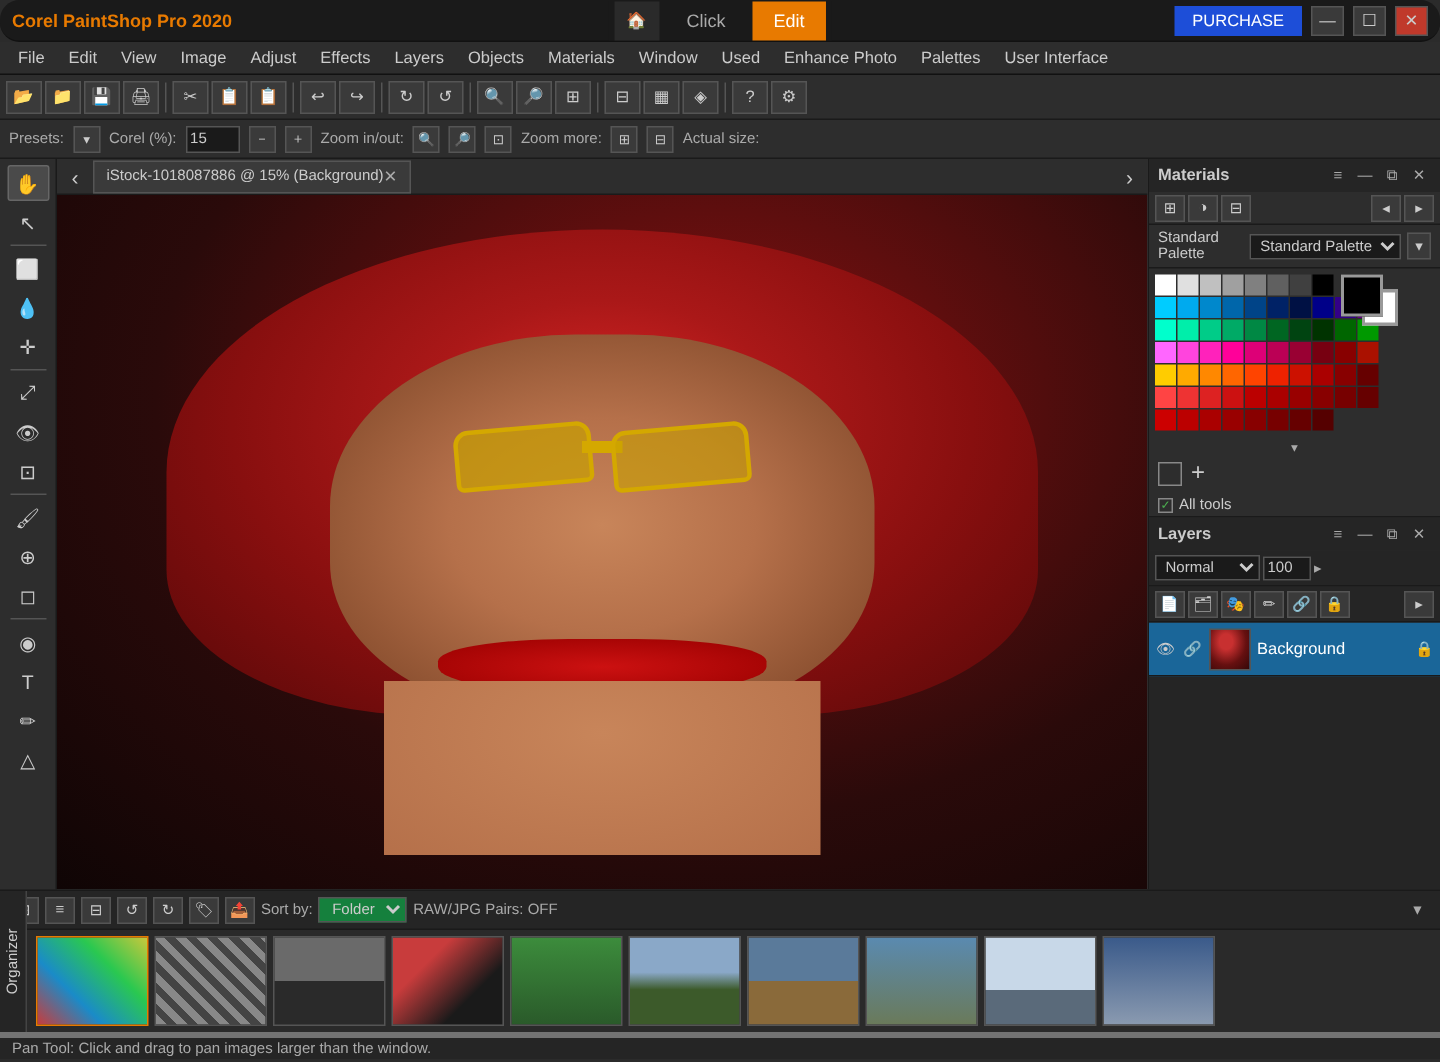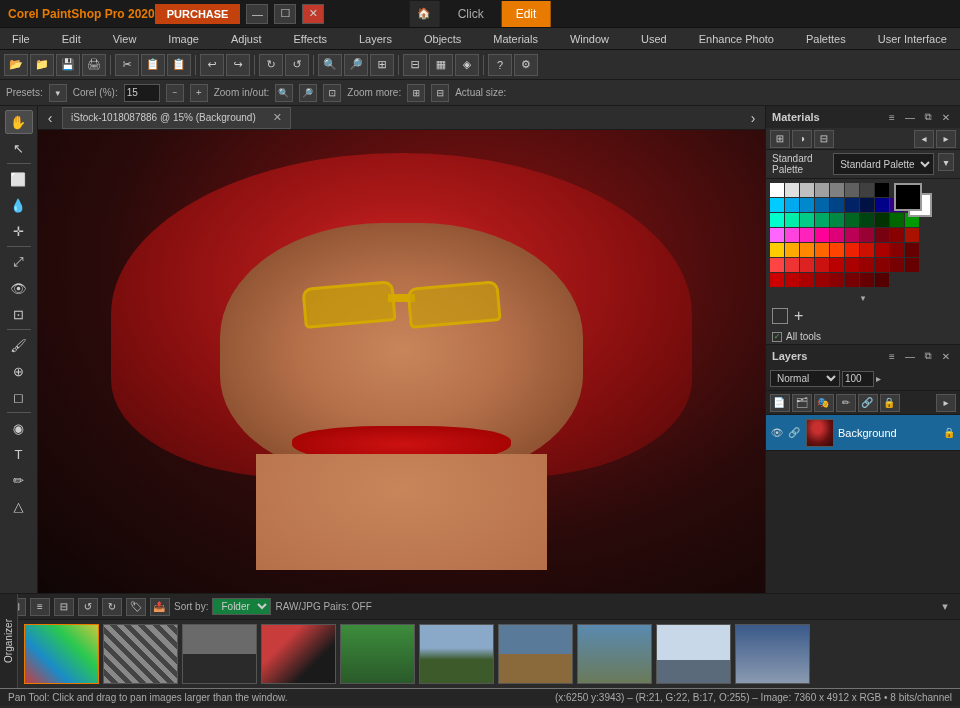--- a/index.html
+++ b/index.html
@@ -1,33 +1,33 @@
 <!DOCTYPE html>
 <html><head>
   <meta charset="utf-8">
   <style>
     * { box-sizing: border-box; margin: 0; padding: 0; }
     body { background: #2b2b2b; font-family: 'Segoe UI', Arial, sans-serif; font-size: 11px; color: #ccc; width: 960px; height: 708px; overflow: hidden; }
 
     
-    #titlebar { background: #1a1a1a; height: 28px; display: flex; align-items: center; justify-content: flex-start; padding: 0 8px; border-bottom: 1px solid #111; }
+    #titlebar { background: #1a1a1a; height: 28px; display: flex; align-items: center; justify-content: space-between; padding: 0 8px; border-bottom: 1px solid #111; border-radius: 13px; }
     #titlebar-left { display: flex; align-items: center; gap: 6px; }
     #titlebar-logo { color: #e87a00; font-weight: bold; font-size: 12px; }
     .title-ctrl { width: 22px; height: 20px; background: #3a3a3a; border: 1px solid #555; color: #ccc; font-size: 11px; cursor: pointer; display: flex; align-items: center; justify-content: center; }
     .title-ctrl.close { background: #c0392b; }
-    #purchase-btn { background: #c2410c; color: white; border: none; padding: 4px 12px; font-size: 11px; font-weight: bold; cursor: pointer; }
+    #purchase-btn { background: #1d4ed8; color: white; border: none; padding: 4px 12px; font-size: 11px; font-weight: normal; cursor: pointer; }
 
     
     #nav-tabs { background: #1a1a1a; height: 26px; display: flex; align-items: center; padding: 0 4px; gap: 2px; }
     .nav-tab { padding: 4px 14px; font-size: 12px; color: #aaa; cursor: pointer; height: 26px; display: flex; align-items: center; }
     .nav-tab.active { background: #e87a00; color: white; }
     .nav-home { width: 30px; height: 26px; background: #2a2a2a; display: flex; align-items: center; justify-content: center; color: #ccc; cursor: pointer; }
 
     
-    #menubar { background: #2d2d2d; height: 22px; display: flex; align-items: center; padding: 0 4px; gap: 16px; border-bottom: 1px solid #111; }
+    #menubar { background: #2d2d2d; height: 22px; display: flex; align-items: center; padding: 0 4px; gap: 0; border-bottom: 1px solid #111; }
     .menu-item { padding: 2px 8px; color: #ccc; cursor: pointer; font-size: 11px; height: 22px; display: flex; align-items: center; }
 
     
     #toolbar1 { background: #2d2d2d; height: 30px; display: flex; align-items: center; padding: 0 4px; gap: 2px; border-bottom: 1px solid #1a1a1a; }
     .tb-btn { width: 24px; height: 22px; background: #3a3a3a; border: 1px solid #555; color: #ccc; cursor: pointer; display: flex; align-items: center; justify-content: center; font-size: 11px; }
     .tb-sep { width: 1px; height: 20px; background: #555; margin: 0 2px; }
 
     
     #toolbar2 { background: #2d2d2d; height: 26px; display: flex; align-items: center; padding: 0 6px; gap: 6px; border-bottom: 1px solid #1a1a1a; font-size: 11px; }
     .tb2-label { color: #aaa; font-size: 10px; }
@@ -40,21 +40,21 @@
     
     #left-tools { width: 38px; background: #2d2d2d; border-right: 1px solid #1a1a1a; display: flex; flex-direction: column; align-items: center; padding: 4px 2px; gap: 2px; overflow: hidden; }
     .tool-btn { width: 28px; height: 24px; background: transparent; border: 1px solid transparent; color: #ccc; cursor: pointer; display: flex; align-items: center; justify-content: center; font-size: 13px; border-radius: 2px; }
     .tool-btn:hover, .tool-btn.active { background: #4a4a4a; border-color: #666; }
     .tool-sep { width: 24px; height: 1px; background: #555; margin: 1px 0; }
 
     
     #canvas-area { flex: 1; background: #3c3c3c; display: flex; flex-direction: column; overflow: hidden; position: relative; }
     #canvas-tabs { background: #2d2d2d; height: 24px; display: flex; align-items: center; padding: 0; border-bottom: 1px solid #1a1a1a; }
     .canvas-tab-nav { width: 24px; height: 24px; display: flex; align-items: center; justify-content: center; color: #ccc; cursor: pointer; font-size: 14px; }
-    .canvas-tab { background: #3a3a3a; border: 1px solid #555; padding: 2px 8px; font-size: 10px; color: #ccc; height: 22px; display: flex; align-items: center; gap: 17px; }
+    .canvas-tab { background: #3a3a3a; border: 1px solid #555; padding: 2px 8px; font-size: 10px; color: #ccc; height: 22px; display: flex; align-items: center; gap: 0; }
     .canvas-tab-close { color: #aaa; cursor: pointer; font-size: 11px; }
     #canvas-image { flex: 1; display: flex; align-items: center; justify-content: center; overflow: hidden; background: #444; position: relative; }
 
     
     #portrait { width: 100%; height: 100%; background: #1a0808; position: relative; overflow: hidden; }
     .portrait-bg { width: 100%; height: 100%; background: radial-gradient(ellipse at 60% 30%, #8b1a1a 0%, #6b0f0f 20%, #2a0a0a 60%, #0f0505 100%); position: absolute; }
     .portrait-hair { position: absolute; top: 5%; left: 10%; width: 80%; height: 70%; background: radial-gradient(ellipse at 50% 40%, #cc2222 10%, #aa1818 30%, #880f0f 60%, #550808 100%); border-radius: 50% 50% 30% 30%; }
     .portrait-face { position: absolute; top: 20%; left: 25%; width: 50%; height: 55%; background: radial-gradient(ellipse at 50% 50%, #c8855a 0%, #b5704a 40%, #8b5030 80%); border-radius: 45% 45% 40% 40%; }
     .portrait-glasses { position: absolute; top: 22%; left: 20%; width: 60%; height: 20%; }
     .glass-left { position: absolute; left: 5%; top: 10%; width: 42%; height: 80%; background: rgba(200, 160, 0, 0.7); border: 3px solid #d4a800; border-radius: 10px 10px 5px 5px; transform: rotate(-5deg); }
@@ -65,21 +65,21 @@
     #right-panels { width: 195px; background: #2d2d2d; border-left: 1px solid #1a1a1a; display: flex; flex-direction: column; }
 
     
     #materials-panel { border-bottom: 1px solid #1a1a1a; }
     .panel-header { background: #252525; height: 22px; display: flex; align-items: center; justify-content: space-between; padding: 0 6px; font-size: 11px; color: #ccc; }
     .panel-title { font-weight: bold; font-size: 11px; }
     .panel-controls { display: flex; gap: 2px; }
     .panel-ctrl { width: 16px; height: 16px; display: flex; align-items: center; justify-content: center; color: #aaa; cursor: pointer; font-size: 10px; }
     .panel-toolbar { background: #2d2d2d; height: 22px; display: flex; align-items: center; padding: 0 4px; gap: 2px; border-bottom: 1px solid #1a1a1a; }
     .pt-btn { width: 20px; height: 18px; background: #3a3a3a; border: 1px solid #555; color: #ccc; cursor: pointer; display: flex; align-items: center; justify-content: center; font-size: 10px; }
-    .palette-selector { display: flex; gap: 4px; padding: 3px 6px; font-size: 10px; color: #ccc; border-bottom: 1px solid #1a1a1a; }
+    .palette-selector { display: flex; align-items: center; gap: 4px; padding: 3px 6px; font-size: 10px; color: #ccc; border-bottom: 1px solid #1a1a1a; }
     .palette-dropdown { background: #1a1a1a; border: 1px solid #555; color: #ccc; font-size: 10px; padding: 1px 2px; flex: 1; }
     #color-grid { padding: 4px; display: flex; flex-direction: column; gap: 1px; }
     .color-row { display: flex; gap: 1px; }
     .color-cell { width: 14px; height: 14px; cursor: pointer; }
     .recently-used { padding: 4px 6px; font-size: 10px; color: #aaa; border-top: 1px solid #1a1a1a; }
 
     
     #layers-panel { flex: 1; display: flex; flex-direction: column; }
     .layers-toolbar { background: #252525; height: 24px; display: flex; align-items: center; padding: 0 4px; gap: 2px; border-bottom: 1px solid #1a1a1a; }
     .blend-select { background: #1a1a1a; border: 1px solid #555; color: #ccc; font-size: 10px; padding: 1px 2px; width: 70px; }
@@ -89,21 +89,21 @@
     #layers-list { flex: 1; background: #252525; overflow-y: auto; }
     .layer-item { display: flex; align-items: center; height: 36px; padding: 0 4px; gap: 4px; cursor: pointer; border-bottom: 1px solid #1a1a1a; }
     .layer-item.active { background: #1a6699; }
     .layer-vis { width: 14px; height: 14px; display: flex; align-items: center; justify-content: center; font-size: 10px; color: #ccc; }
     .layer-thumb { width: 28px; height: 28px; border: 1px solid #555; overflow: hidden; background: #333; flex-shrink: 0; }
     .layer-thumb-inner { width: 100%; height: 100%; background: radial-gradient(ellipse at 40% 30%, #c83030 20%, #661010 60%, #330808 100%); }
     .layer-name { flex: 1; font-size: 11px; color: #fff; }
     .layer-lock { font-size: 10px; color: #aaa; }
 
     
-    #statusbar { background: #252525; height: 18px; display: flex; align-items: center; padding: 0 8px; font-size: 10px; color: #aaa; border-top: 1px solid #737373; justify-content: space-between; }
+    #statusbar { background: #252525; height: 18px; display: flex; align-items: center; padding: 0 8px; font-size: 10px; color: #aaa; border-top: 4px solid #737373; justify-content: space-between; }
 
     
     #organizer { height: 95px; background: #2a2a2a; border-top: 1px solid #1a1a1a; display: flex; flex-direction: column; }
     #organizer-toolbar { height: 26px; background: #252525; display: flex; align-items: center; padding: 0 6px; gap: 4px; border-bottom: 1px solid #1a1a1a; }
     .org-btn { width: 20px; height: 18px; background: #3a3a3a; border: 1px solid #555; color: #ccc; cursor: pointer; display: flex; align-items: center; justify-content: center; font-size: 10px; }
     .org-label { font-size: 10px; color: #aaa; }
     .org-dropdown { background: #15803d; border: 1px solid #555; color: #ccc; font-size: 10px; padding: 1px 4px; }
     .org-close { margin-left: auto; width: 18px; height: 18px; cursor: pointer; color: #aaa; display: flex; align-items: center; justify-content: center; }
     #filmstrip { flex: 1; display: flex; align-items: center; padding: 4px 6px; gap: 4px; overflow: hidden; }
     .film-thumb { width: 75px; height: 60px; border: 1px solid #555; cursor: pointer; flex-shrink: 0; overflow: hidden; }
@@ -482,14 +482,13 @@
     <div class="film-thumb ft6"></div>
     <div class="film-thumb ft7"></div>
     <div class="film-thumb ft8"></div>
     <div class="film-thumb ft9"></div>
     <div class="film-thumb ft10"></div>
   </div>
 </div>
 
 <div id="statusbar">
   <span>Pan Tool: Click and drag to pan images larger than the window.</span>
-  <span>(x:6250 y:3943) – (R:21, G:22, B:17, O:255) – Image: 7360 x 4912 x RGB • 8 bits/channel</span>
 </div>
 
 </body></html>

